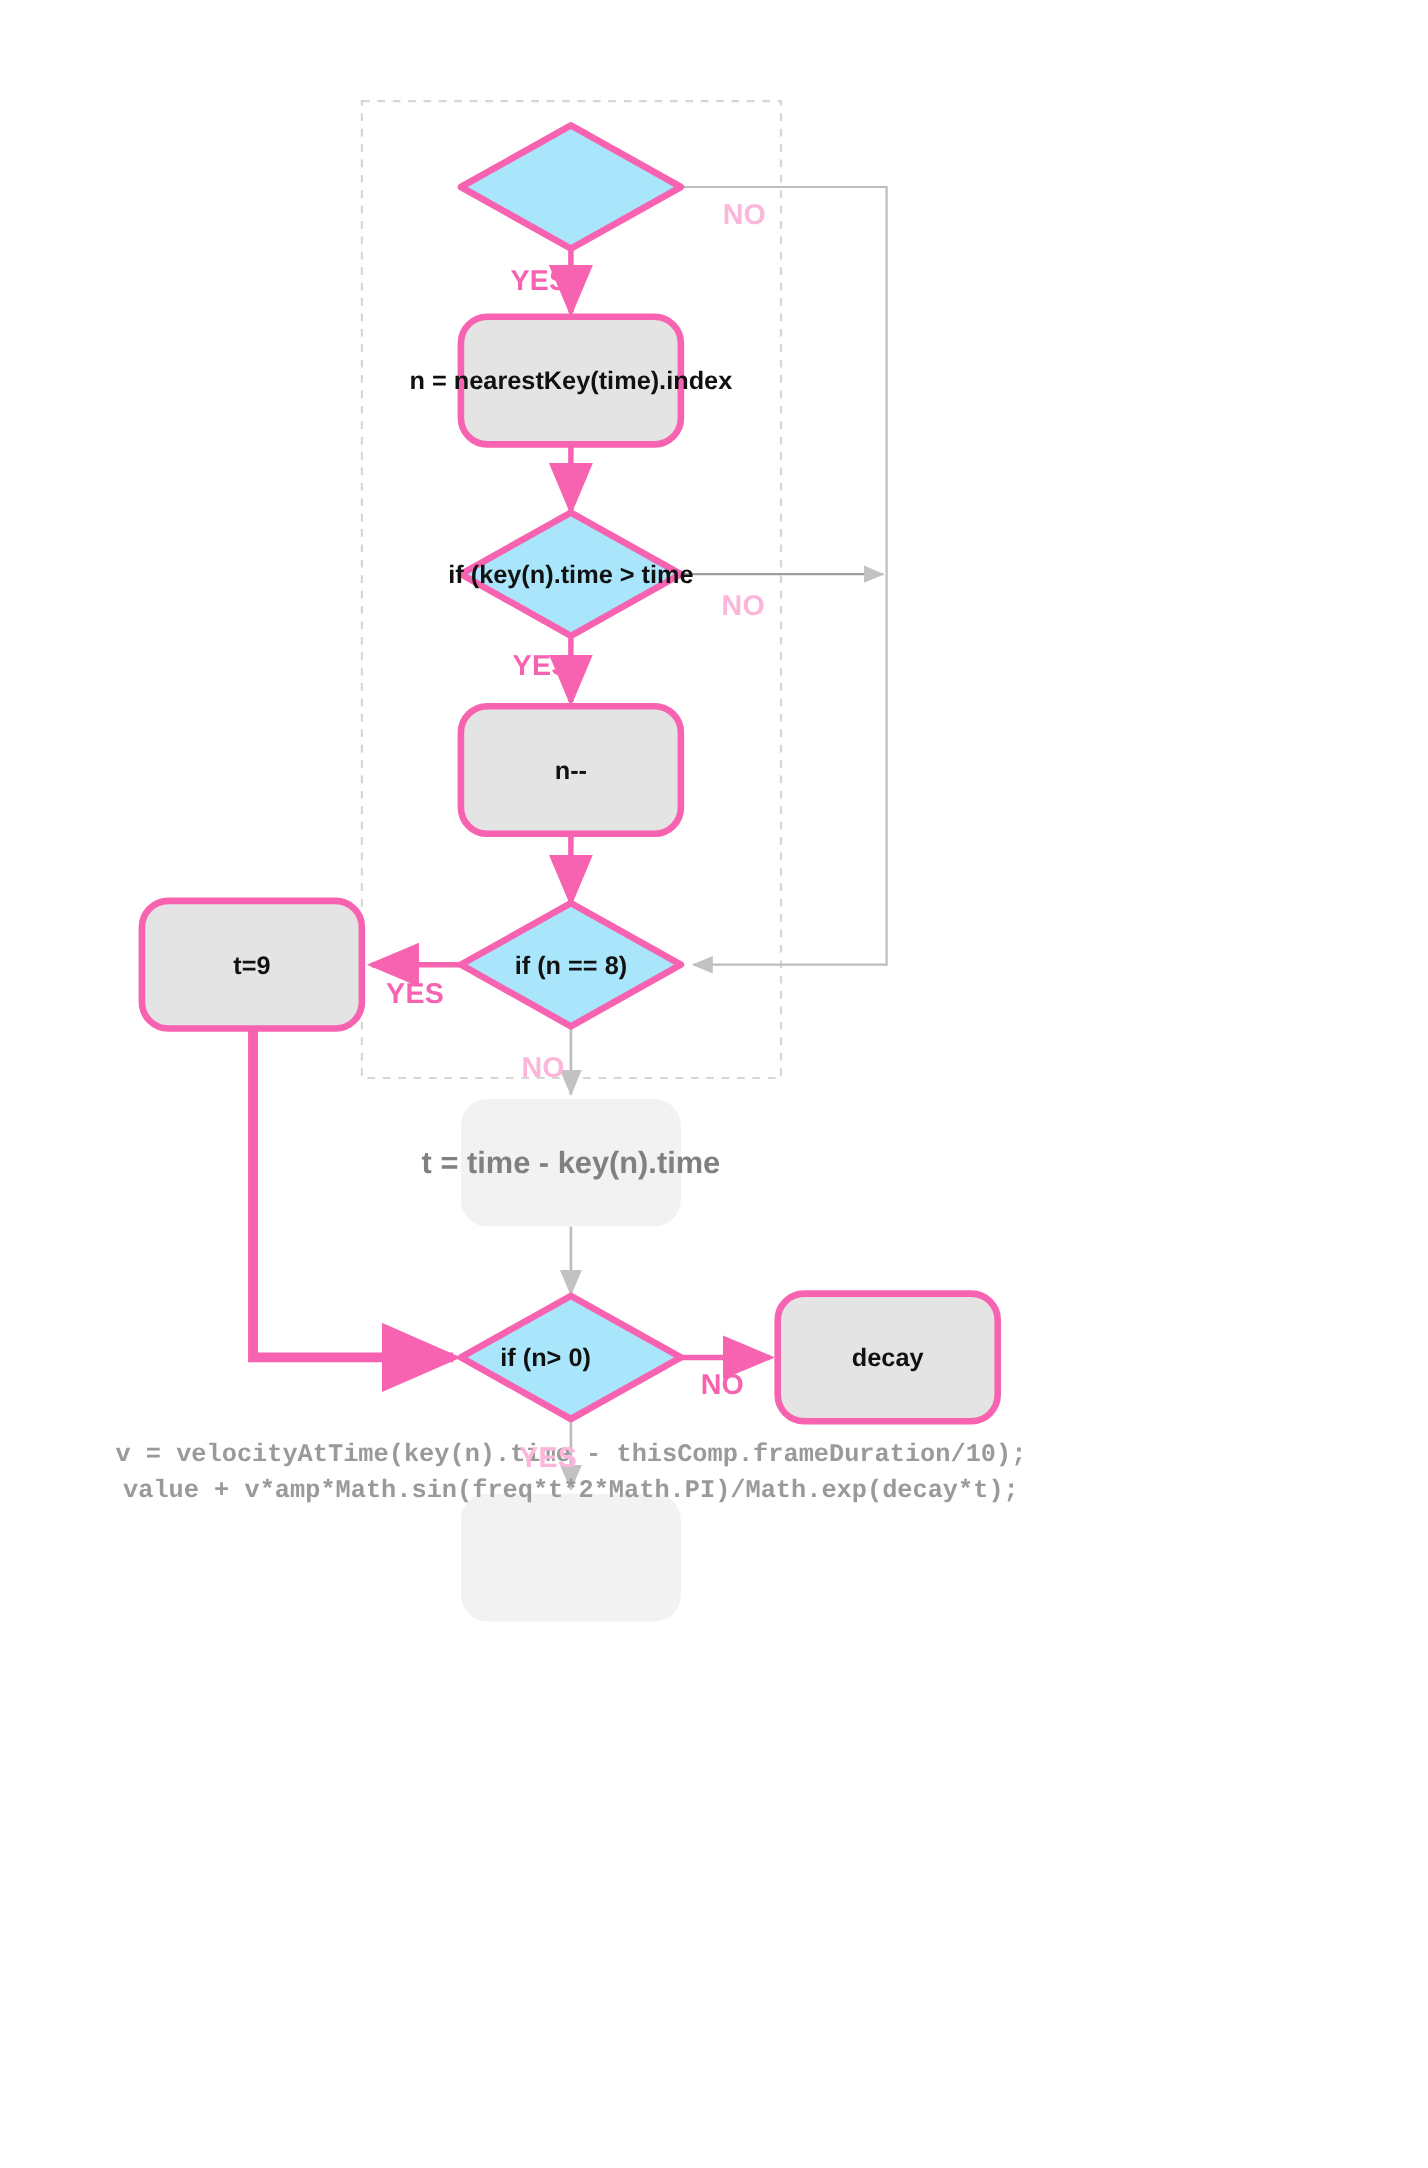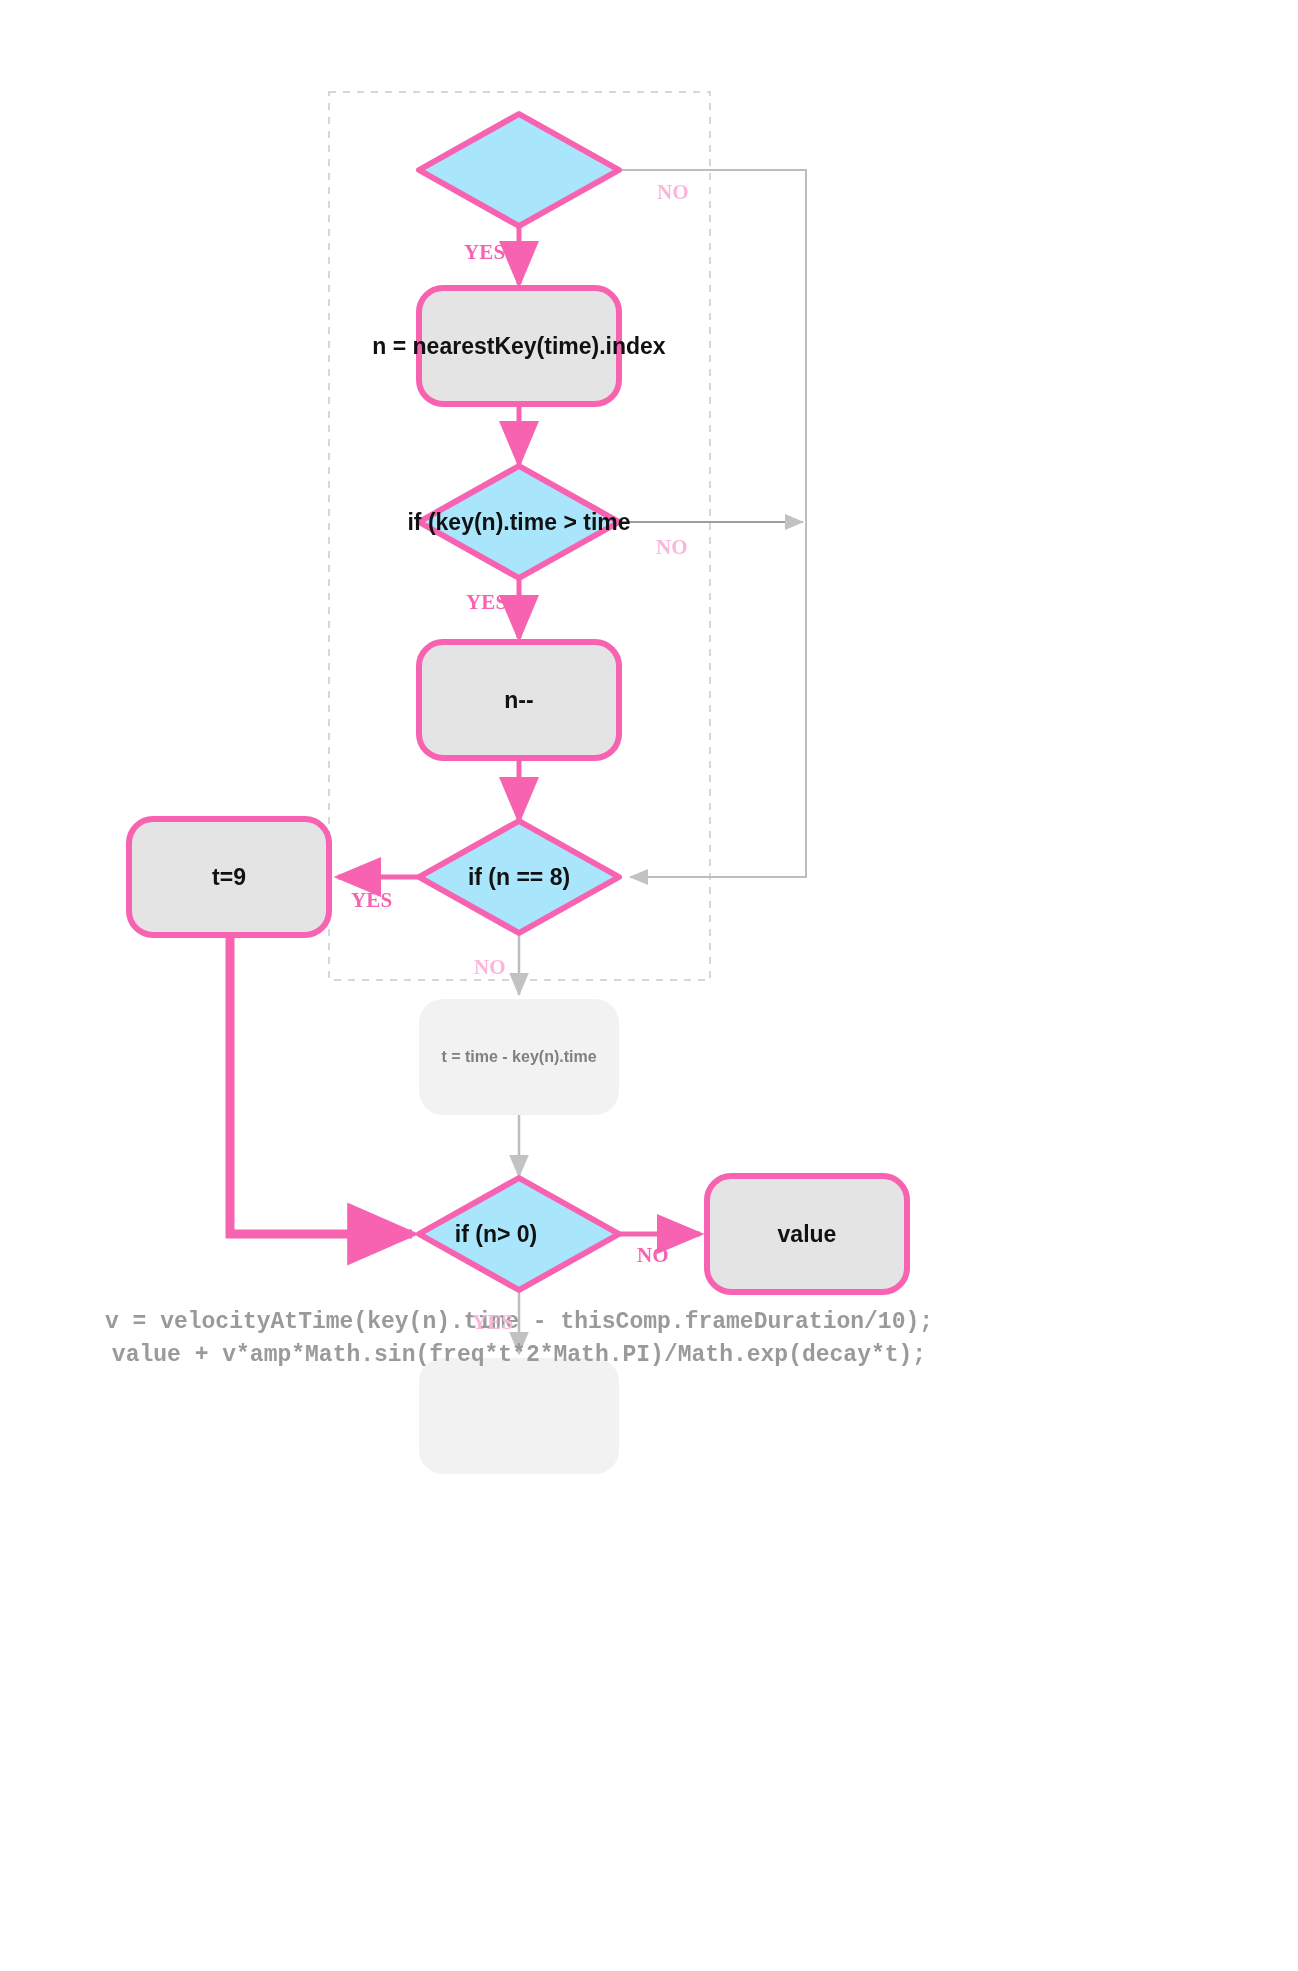--- a/index.html
+++ b/index.html
@@ -10,30 +10,29 @@
     position:absolute;
     display:flex;align-items:center;justify-content:center;
     text-align:center;
     font-weight:bold;
     pointer-events:none;
     white-space:pre;
   }
   .lbl{
     position:absolute;
     font-weight:bold;
-    font-size:21px;
+    font-size:26px;
     letter-spacing:.2px;
     white-space:pre;
-    font-family:Liberation Serif, serif;
   }
   .lbl-strong{color:#f763b0;}
   .lbl-faint{color:#fbb6da;}
   .proc-text{color:#111111;font-size:23px;}
   .dec-text{color:#111111;font-size:23px;}
-  .muted-text{color:#808080;font-size:16px;}
+  .muted-text{color:#808080;font-size:28px;}
   .formula-text{color:#9a9a9a;font-size:23px;line-height:1.45;font-weight:bold;}
 </style>
 </head>
 <body>
 
 <div id="stage">
 
   <svg id="svgroot" viewBox="0 0 1298 1971">
     <defs>
       <marker id="ah-pink" markerWidth="10" markerHeight="8" refX="8.6" refY="4" orient="auto" markerUnits="strokeWidth">
@@ -102,21 +101,21 @@
   <div class="nodetext proc-text" style="left:419px;top:678px;width:200px;height:44px;">n--</div>
 
   <div class="nodetext dec-text" style="left:399px;top:855px;width:240px;height:44px;">if (n == 8)</div>
 
   <div class="nodetext proc-text" style="left:129px;top:855px;width:200px;height:44px;">t=9</div>
 
   <div class="nodetext muted-text" style="left:399px;top:1035px;width:240px;height:44px;">t = time - key(n).time</div>
 
   <div class="nodetext dec-text" style="left:396px;top:1212px;width:200px;height:44px;">if (n&gt; 0)</div>
 
-  <div class="nodetext proc-text" style="left:707px;top:1212px;width:200px;height:44px;">value</div>
+  <div class="nodetext proc-text" style="left:707px;top:1212px;width:200px;height:44px;">decay</div>
 
   <div class="nodetext formula-text" style="left:159px;top:1304px;width:720px;height:70px;font-family:Liberation Mono, monospace;">v = velocityAtTime(key(n).time - thisComp.frameDuration/10);
 value + v*amp*Math.sin(freq*t*2*Math.PI)/Math.exp(decay*t);</div>
 
   <div class="lbl lbl-strong" style="left:464px;top:240px;">YES</div>
 
   <div class="lbl lbl-faint" style="left:657px;top:180px;">NO</div>
 
   <div class="lbl lbl-strong" style="left:466px;top:590px;">YES</div>
 

